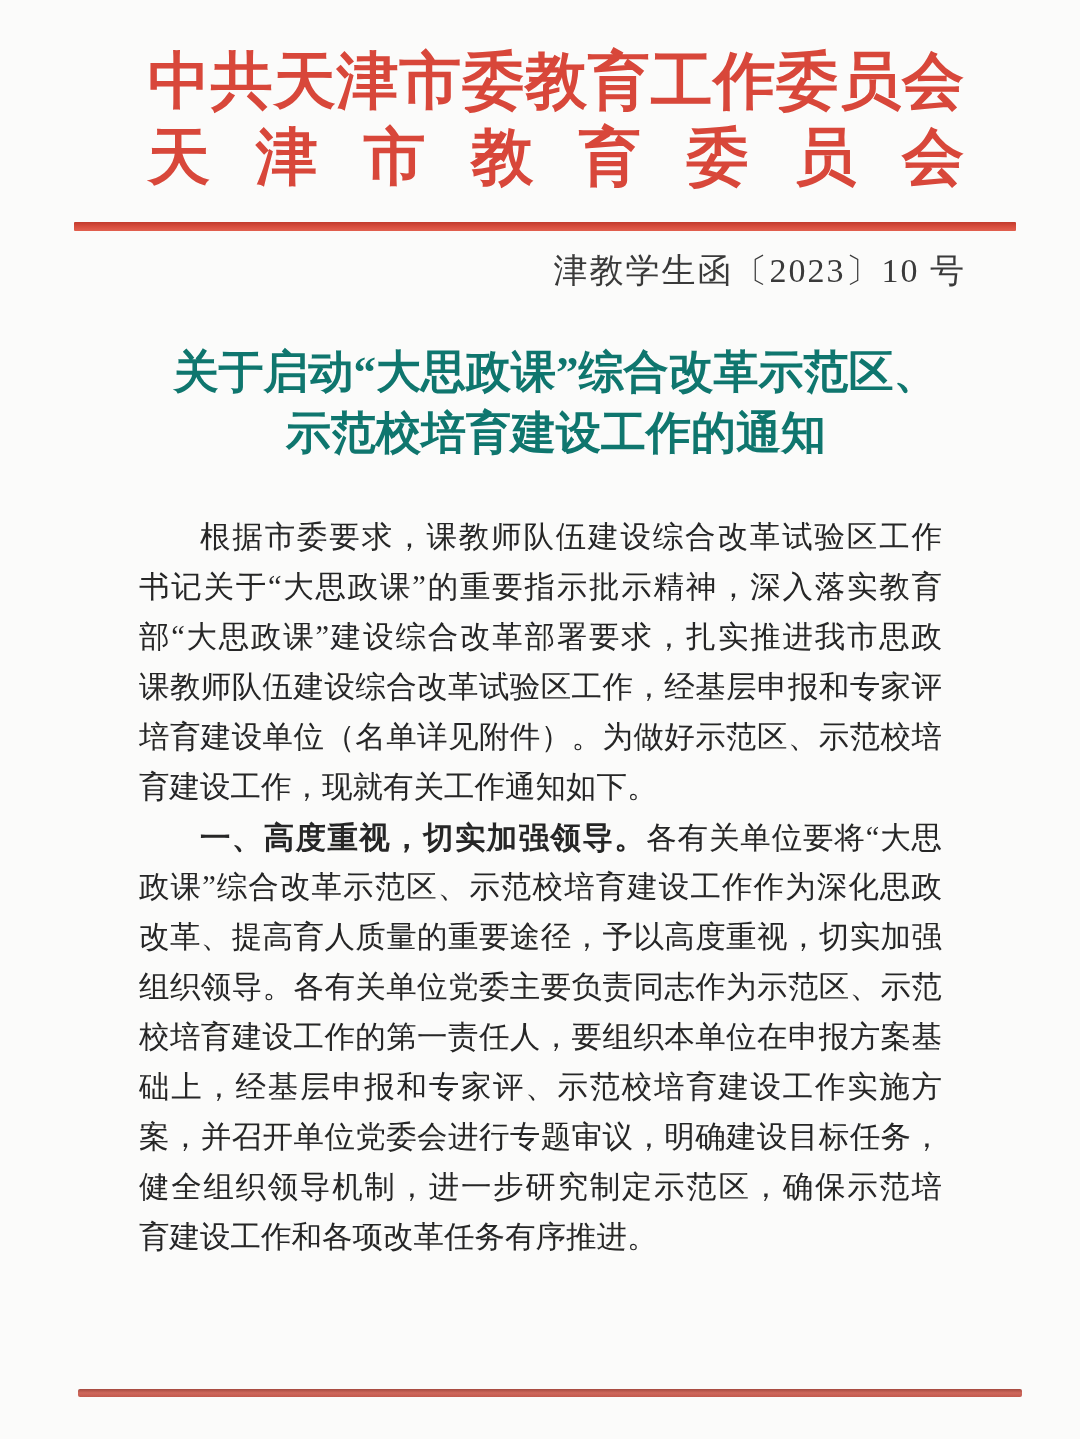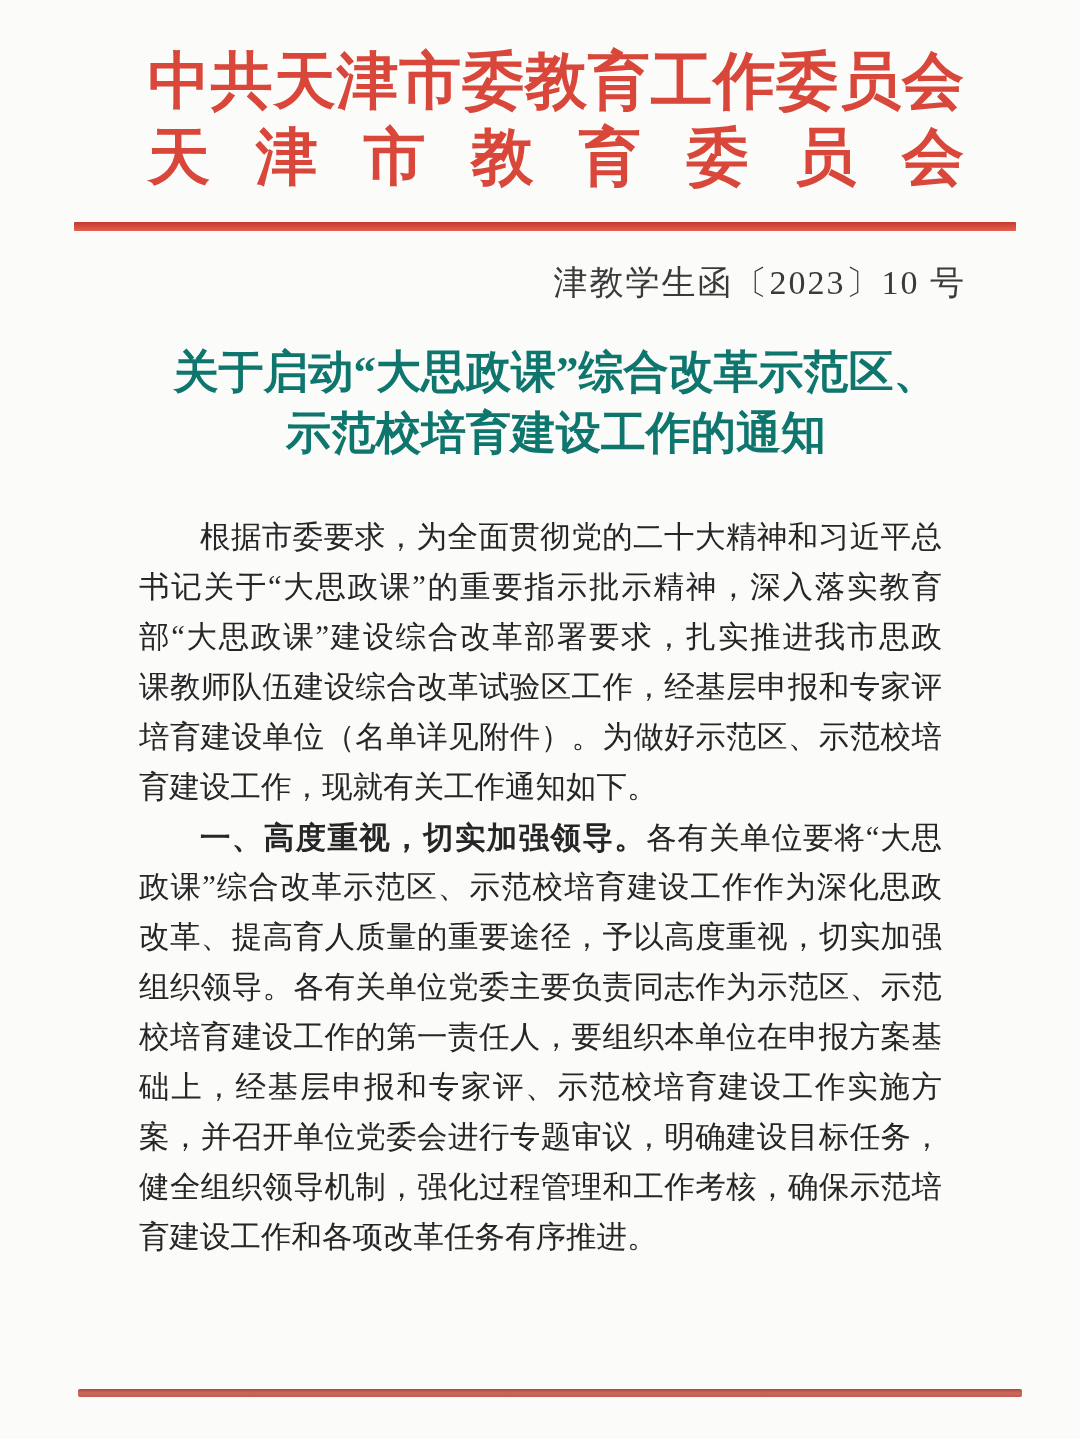--- a/index.html
+++ b/index.html
@@ -38,21 +38,21 @@
   }
   .rule-top{
     position:absolute;top:222px;left:74px;
     width:942px;height:9px;
     background:linear-gradient(180deg,#c23a2c 0%,#d94f3f 55%,#e2604f 100%);
     border-radius:1px;
   }
 
   
   .doc-number{
-    position:absolute;top:260px;right:146px;
+    position:absolute;top:248px;right:146px;
     font-size:34px;
     color:#3a3a3a;
     letter-spacing:2px;
   }
 
   
   .doc-title{
     position:absolute;top:342px;left:0;width:100%;
     text-align:center;
     color:#0f766e;
@@ -109,36 +109,36 @@
   <div class="doc-number">津教学生函〔2023〕10 号</div>
 
   <div class="doc-title">
     <div>关于启动“大思政课”综合改革示范区、</div>
     <div>示范校培育建设工作的通知</div>
   </div>
 
   <div class="body-text">
 
 
-    <div class="line indent">根据市委要求，为全面贯彻党的二十大精神和习近平总</div>
+    <div class="line indent">根据市委要求，课教师队伍建设综合改革试验区工作</div>
     <div class="line">书记关于“大思政课”的重要指示批示精神，深入落实教育</div>
     <div class="line">部“大思政课”建设综合改革部署要求，扎实推进我市思政</div>
     <div class="line">课教师队伍建设综合改革试验区工作，经基层申报和专家评</div>
     <div class="line">培育建设单位（名单详见附件）。为做好示范区、示范校培</div>
     <div class="line flush">育建设工作，现就有关工作通知如下。</div>
 
     <div class="line indent">
       <span class="bold-lead">一、高度重视，切实加强领导。</span><span>各有关单位要将“大思</span>
     </div>
     <div class="line">政课”综合改革示范区、示范校培育建设工作作为深化思政</div>
     <div class="line">改革、提高育人质量的重要途径，予以高度重视，切实加强</div>
     <div class="line">组织领导。各有关单位党委主要负责同志作为示范区、示范</div>
     <div class="line">校培育建设工作的第一责任人，要组织本单位在申报方案基</div>
     <div class="line">础上，经基层申报和专家评、示范校培育建设工作实施方</div>
     <div class="line">案，并召开单位党委会进行专题审议，明确建设目标任务，</div>
-    <div class="line">健全组织领导机制，强化过程管理和工作考核，确保示范培</div>
+    <div class="line">健全组织领导机制，进一步研究制定示范区，确保示范培</div>
     <div class="line flush">育建设工作和各项改革任务有序推进。</div>
 
   </div>
 
   <div class="rule-bottom"></div>
 
 </div>
 
 </body></html>

